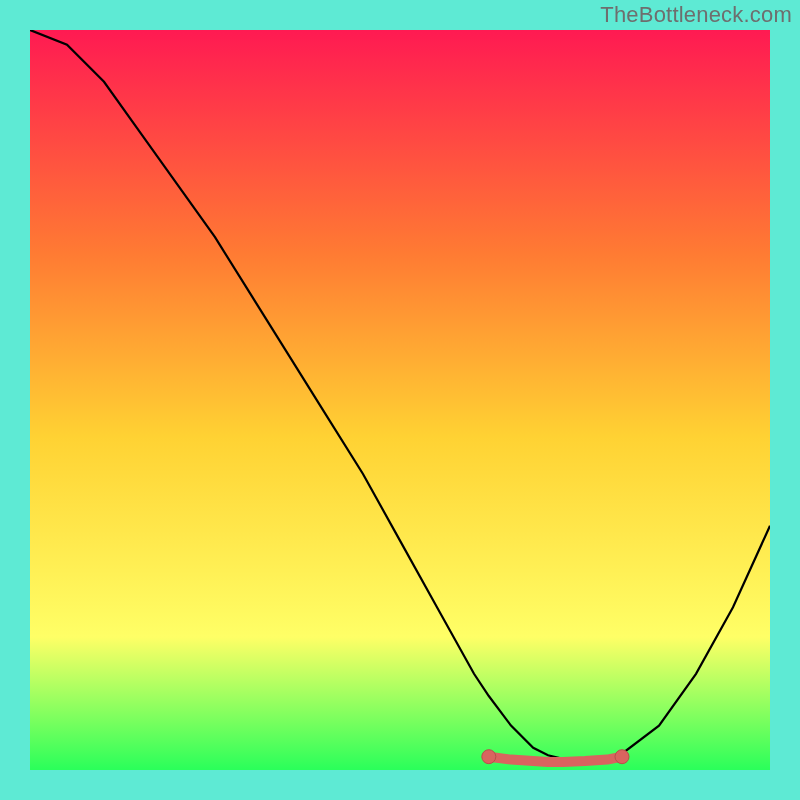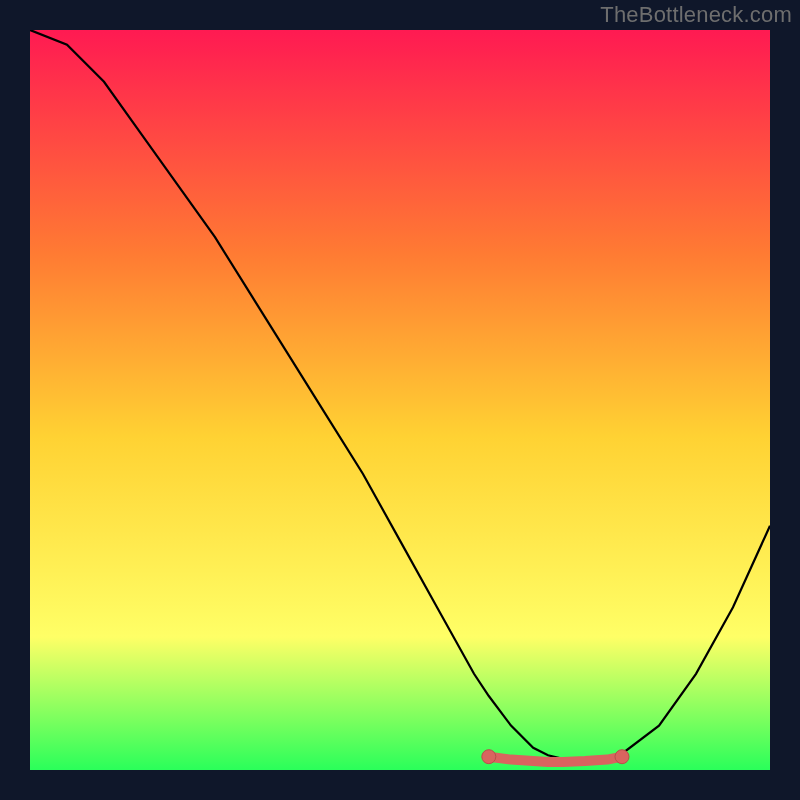--- a/index.html
+++ b/index.html
@@ -8,21 +8,21 @@
     width: 800px;
     height: 800px;
     background: #000;
     overflow: hidden;
     font-family: Arial, Helvetica, sans-serif;
   }
   .wrap {
     position: relative;
     width: 800px;
     height: 800px;
-    background: #0f172a;
+    background: #5eead4;
   }
   .plot {
     position: absolute;
     left: 30px;
     top: 30px;
     width: 740px;
     height: 740px;
   }
   .plot svg {
     display: block;

